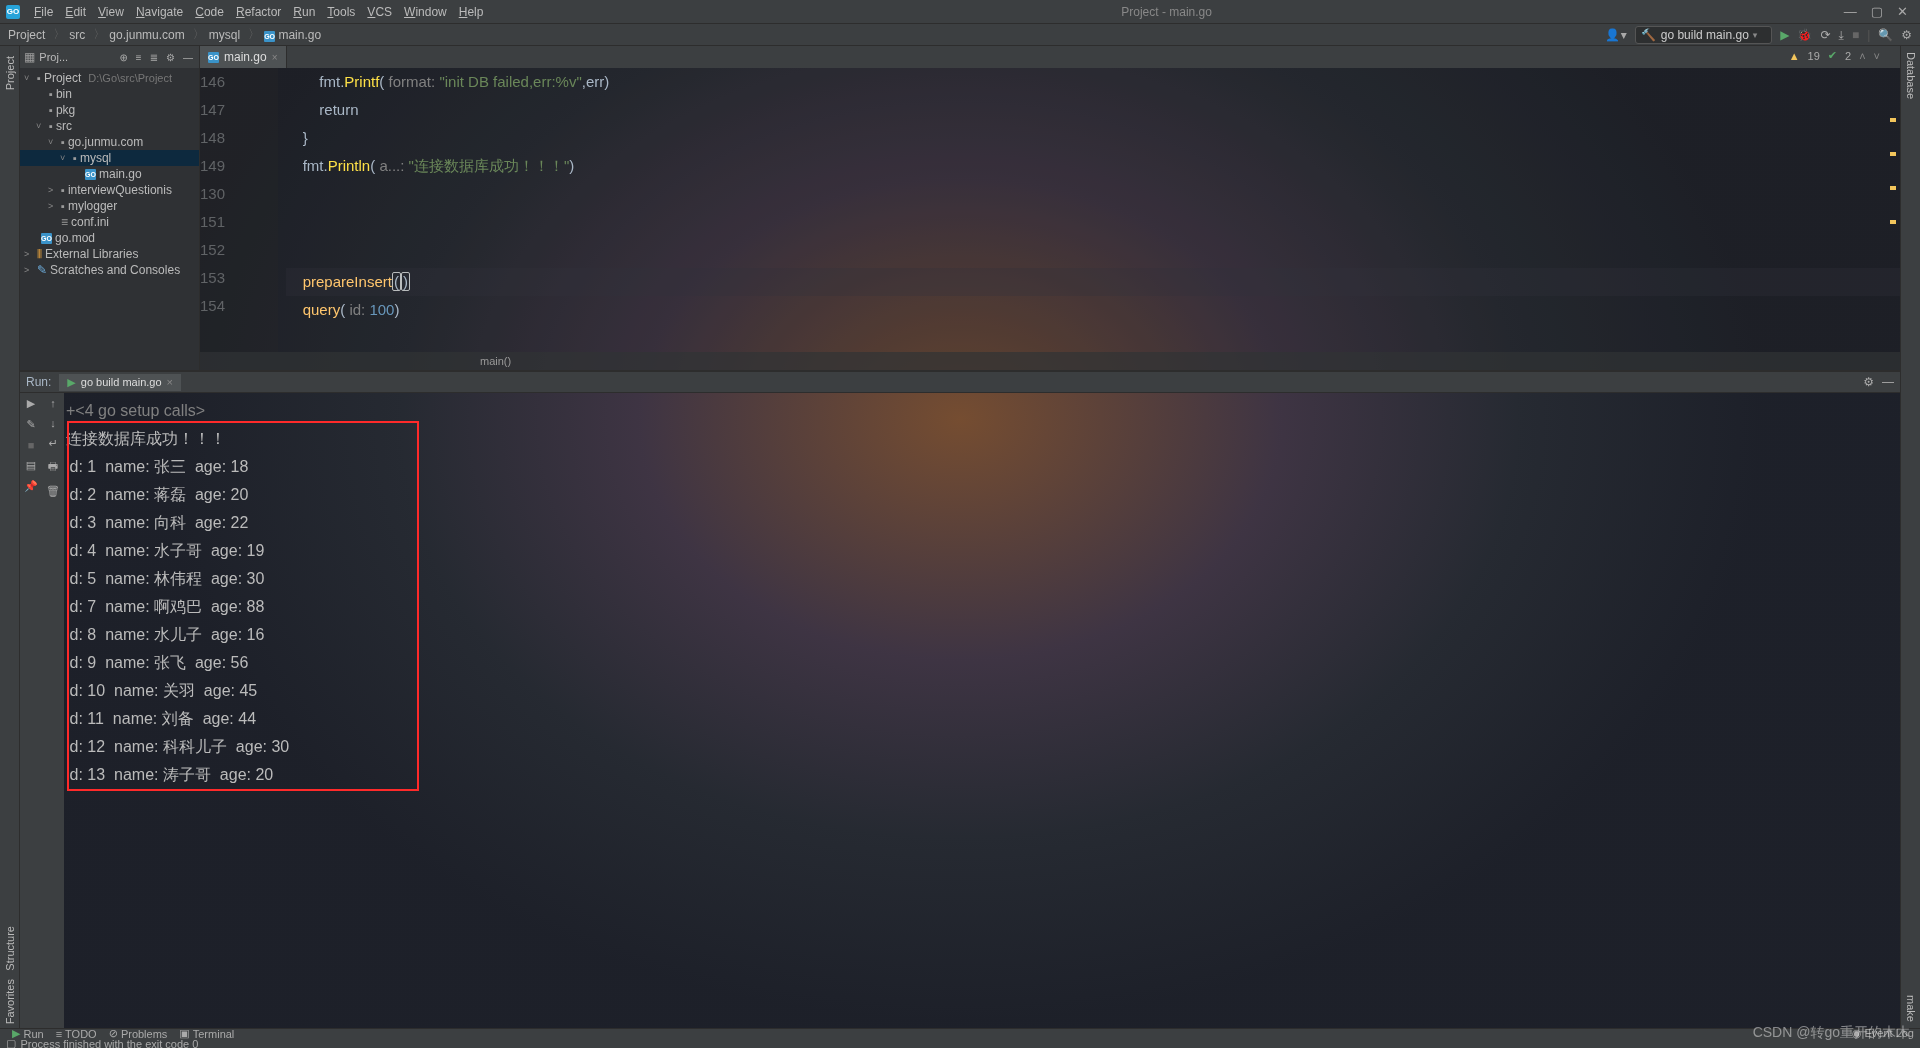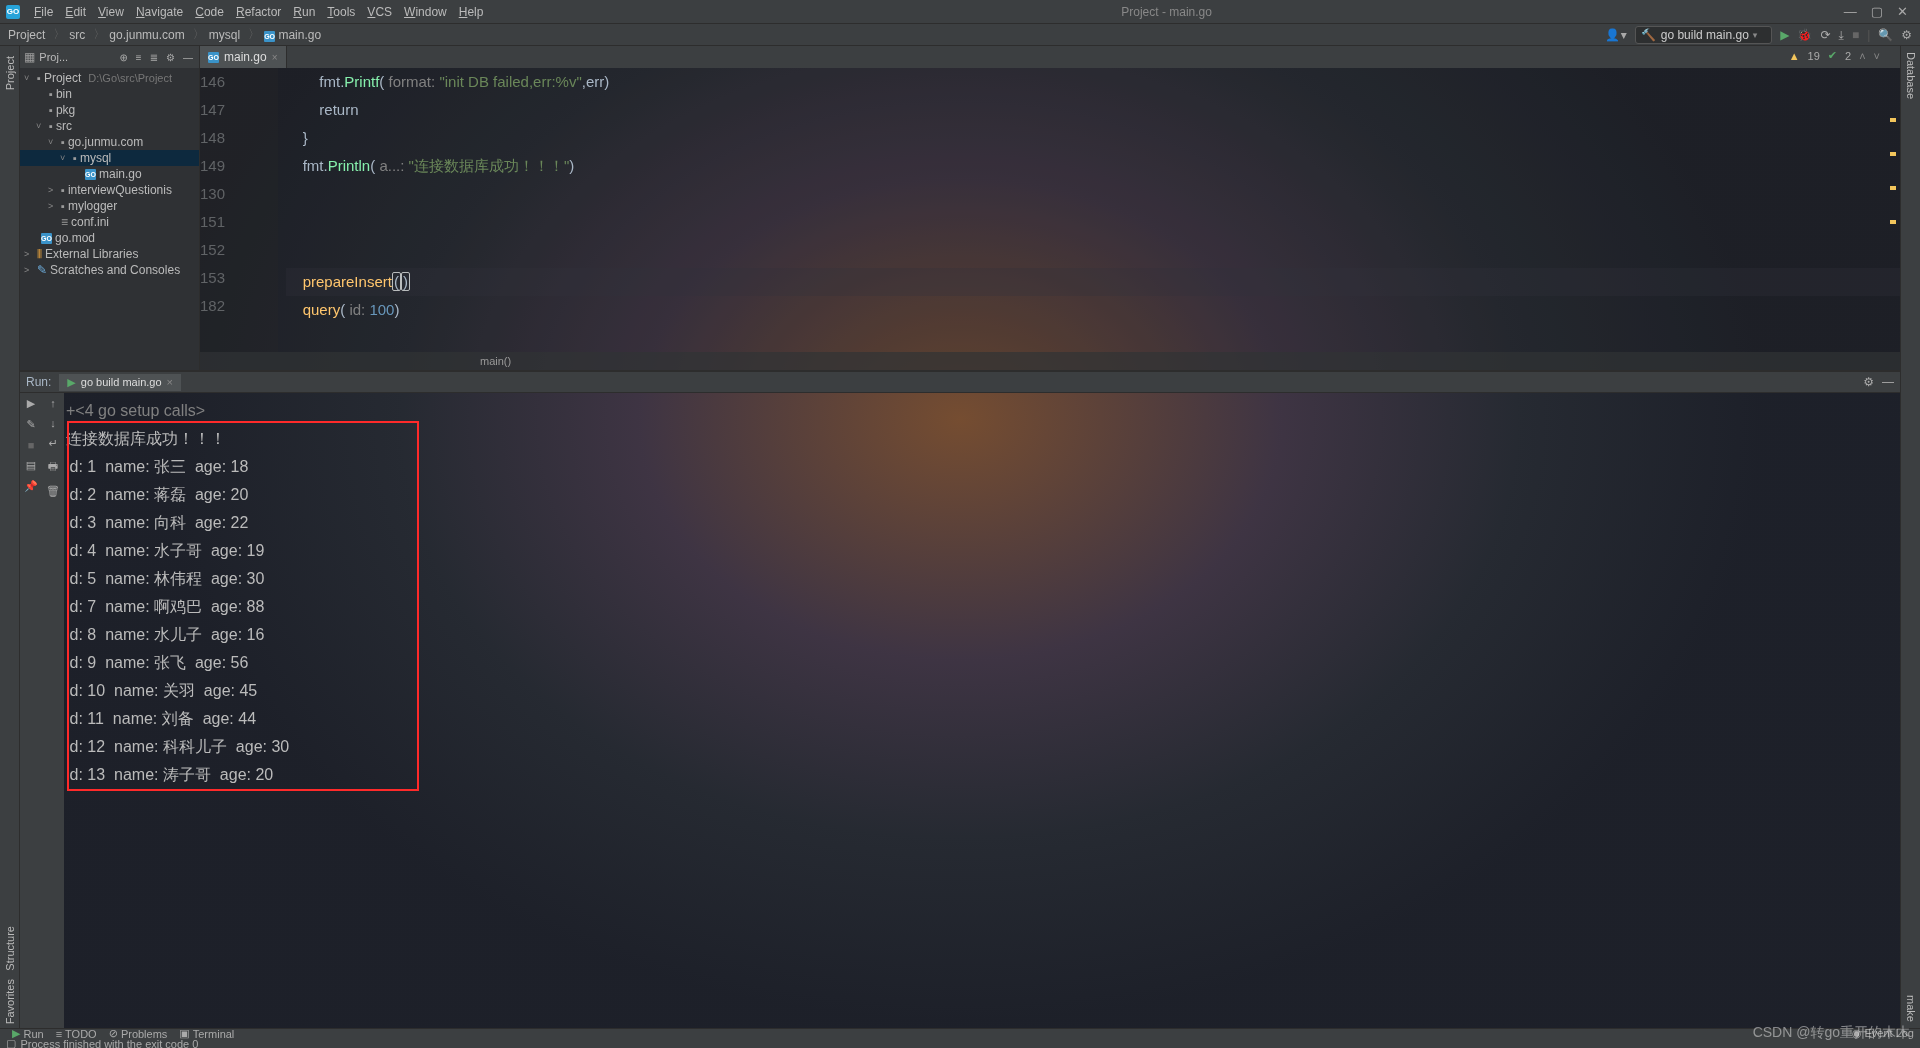--- a/index.html
+++ b/index.html
@@ -38,21 +38,21 @@
 .tree-row .label { color:#bbb; }
 .tree-row .path { color:#777; font-size:11px; margin-left:4px; }
 .editor-panel { flex:1; display:flex; flex-direction:column; background:rgba(30,30,30,0.2); position:relative; }
 .editor-tabs { height:22px; background:#3c3f41; display:flex; align-items:center; }
 .ed-tab { height:100%; background:#4e5254; padding:0 8px; display:flex; align-items:center; gap:5px; color:#ddd; border-right:1px solid #2d2d2d; cursor:pointer; }
 .ed-tab span.x { color:#888; font-size:10px; }
 .editor-body { flex:1; display:flex; font-family:"JetBrains Mono",Consolas,monospace; font-size:15px; position:relative; }
 .gutter-ln { width:78px; text-align:left; padding-right:16px; color:#606366; line-height:28px; user-select:none; background:rgba(40,40,40,0.3); }
 .code { flex:1; line-height:28px; white-space:pre; color:#a9b7c6; padding-left:8px; }
 .k-str { color:#6a8759; }
-.k-fn { color:#86efac; }
+.k-fn { color:#fde047; }
 .k-param { color:#808080; }
 .k-ident { color:#a9b7c6; }
 .k-call { color:#ffc66d; }
 .k-num { color:#6897bb; }
 .hl-active { background:rgba(50,50,60,0.3);margin-top:32px; }
 .paren-hl { border:1px solid #b9bcbd; border-radius:2px; padding:0 1px; }
 .ed-status { position:absolute; top:3px; right:20px; font-size:11px; color:#aaa; display:flex; gap:8px; align-items:center; }
 .warn-tri { color:#f2c55c; }
 .chk-grn { color:#59a869; }
 .color-marks { position:absolute; right:4px; top:50px; width:6px; display:flex; flex-direction:column; gap:30px; }
@@ -228,21 +228,21 @@
         <div class="editor-body">
           <div class="gutter-ln" id="ln-host">
               <div>146</div>
               <div>147</div>
               <div>148</div>
               <div>149</div>
               <div>130</div>
               <div>151</div>
               <div>152</div>
               <div>153</div>
-              <div>182</div>
+              <div>154</div>
             </div>
           <div class="code" id="code-host"><div>        fmt.<span class="k-fn">Printf</span>( <span class="k-param">format:</span> <span class="k-str">"init DB failed,err:%v"</span>,err)</div><div>        <span class="k-ident">return</span></div><div>    }</div><div>    fmt.<span class="k-fn">Println</span>( <span class="k-param">a...:</span> <span class="k-str">"连接数据库成功！！！"</span>)</div><div>&nbsp;</div><div>&nbsp;</div><div class="hl-active">    <span class="k-call">prepareInsert</span><span class="paren-hl">(</span><span class="paren-hl">)</span></div><div>    <span class="k-call">query</span>( <span class="k-param">id:</span> <span class="k-num">100</span>)</div><div>&nbsp;</div></div>
           <div class="color-marks">
               <div></div>
               <div></div>
               <div></div>
               <div></div>
             </div>
         </div>
         <div class="breadcrumb-ed">main()</div>

